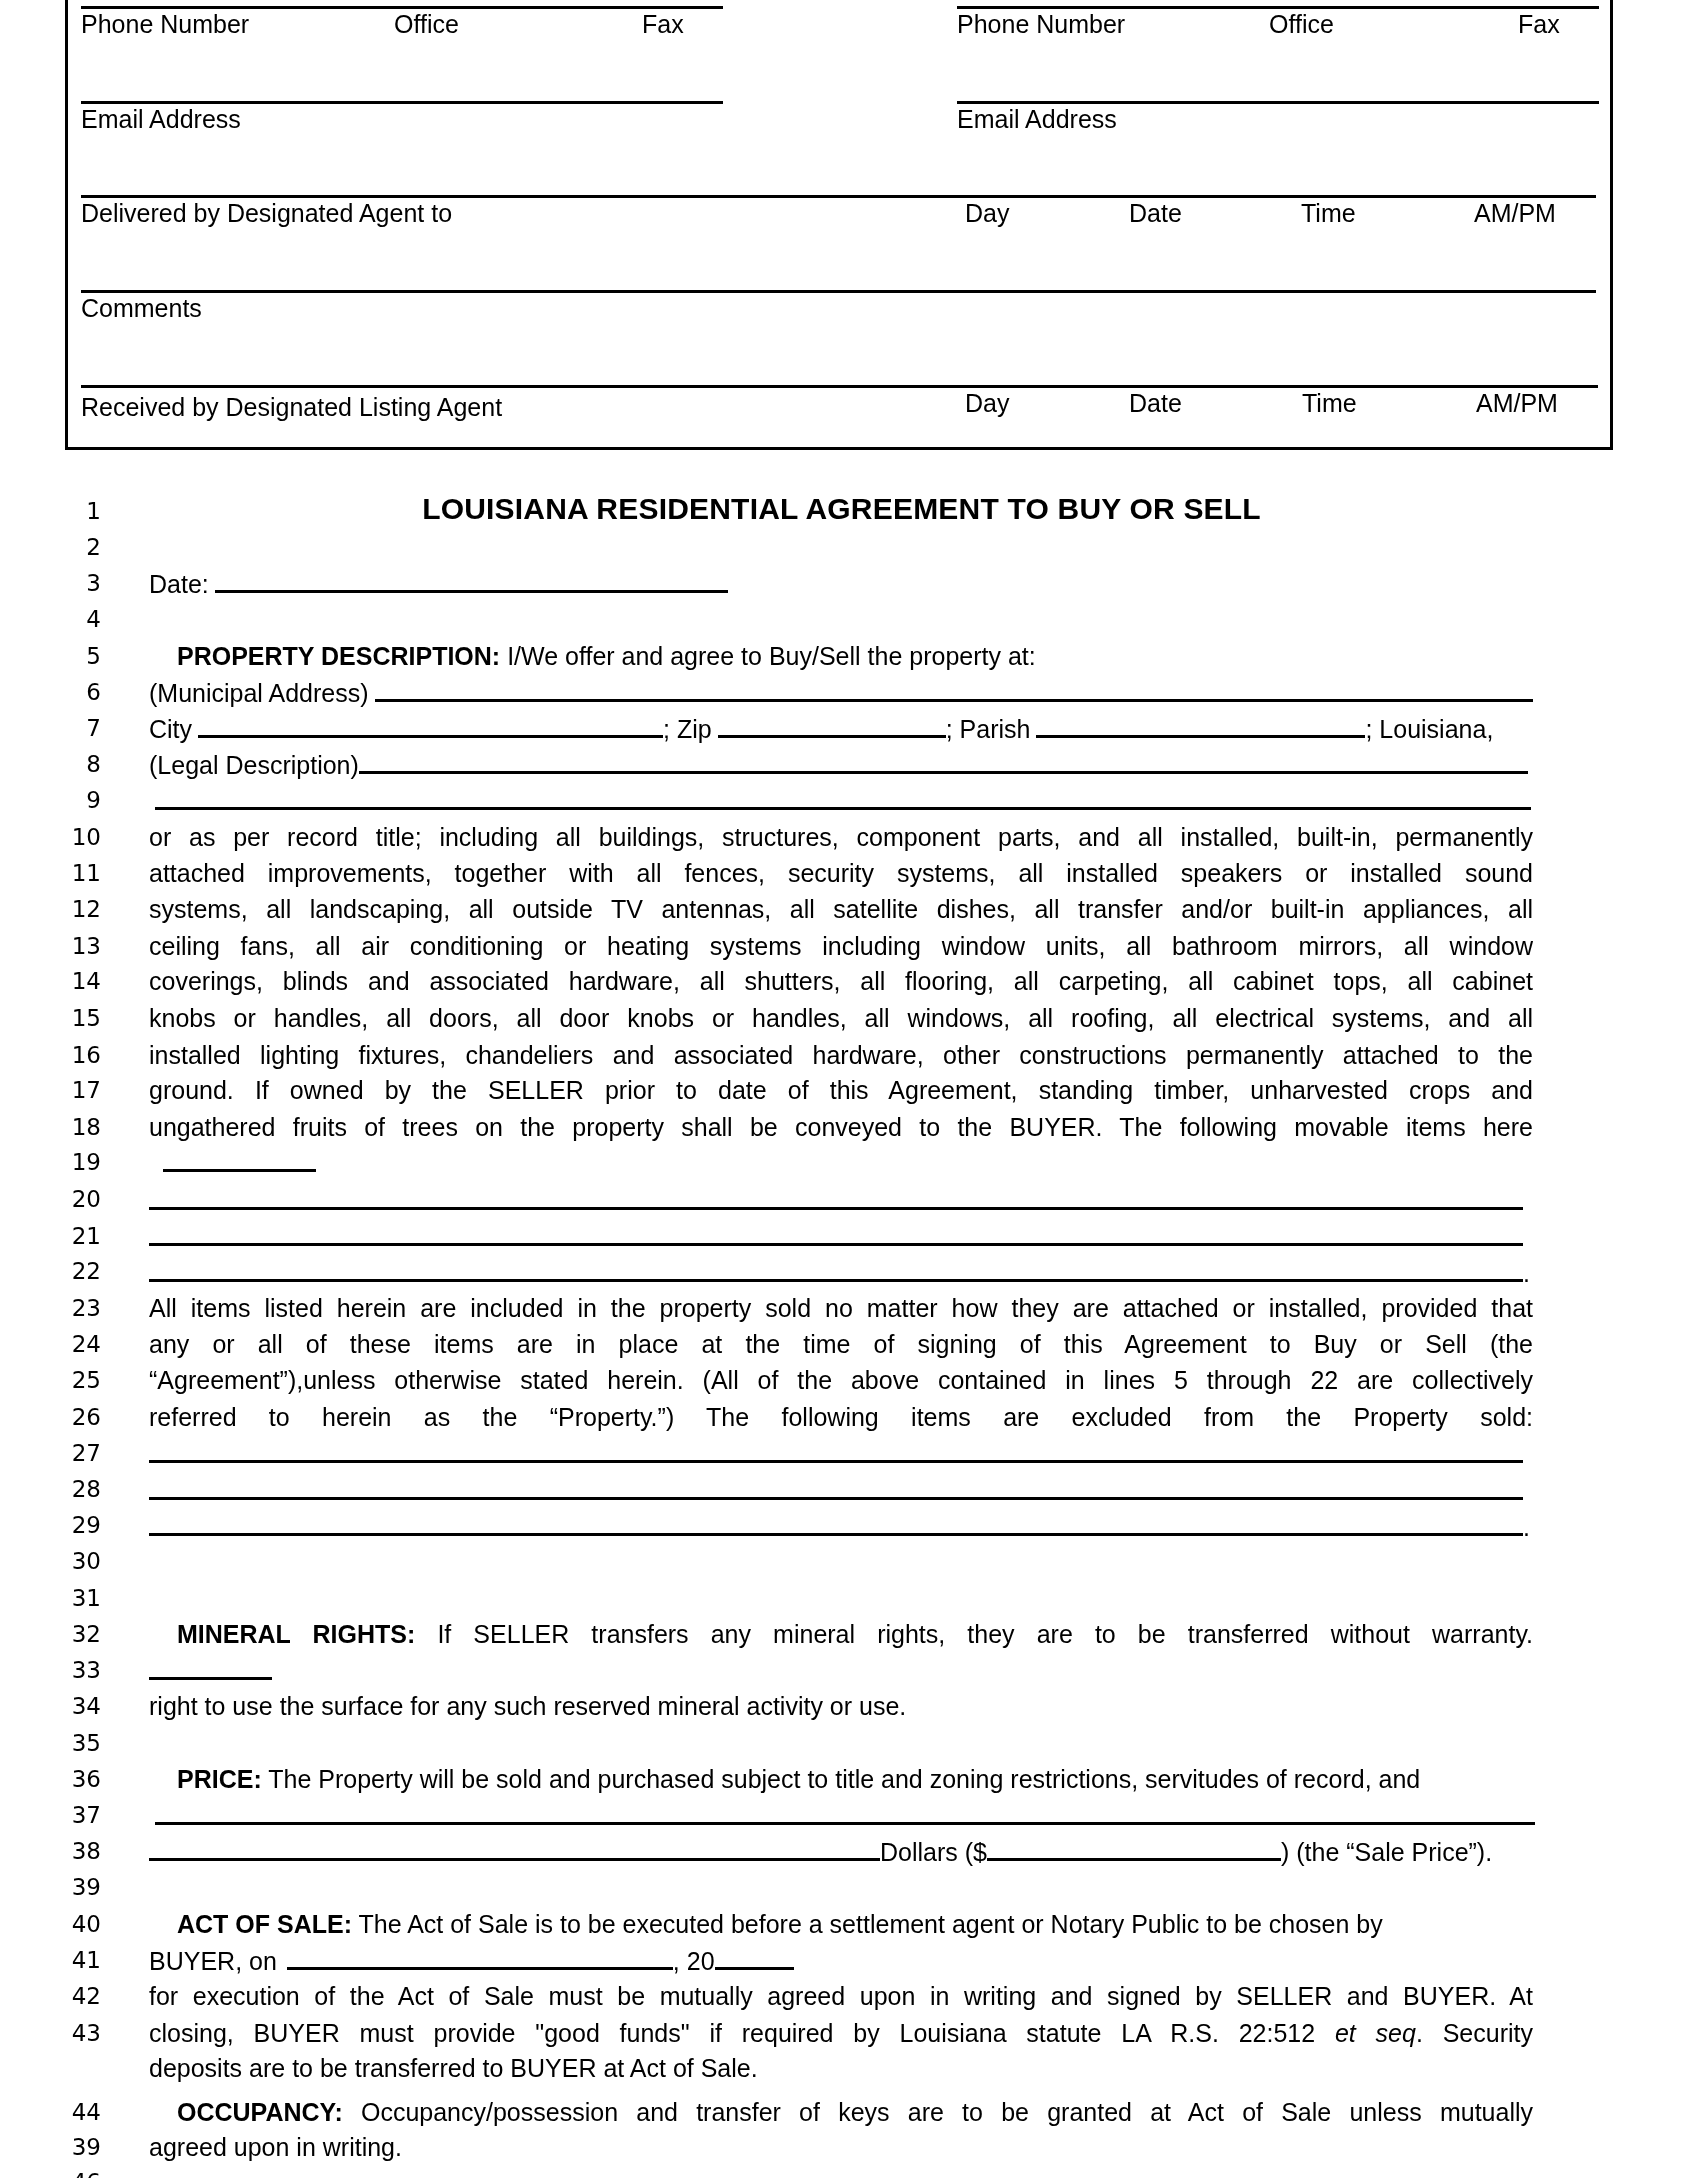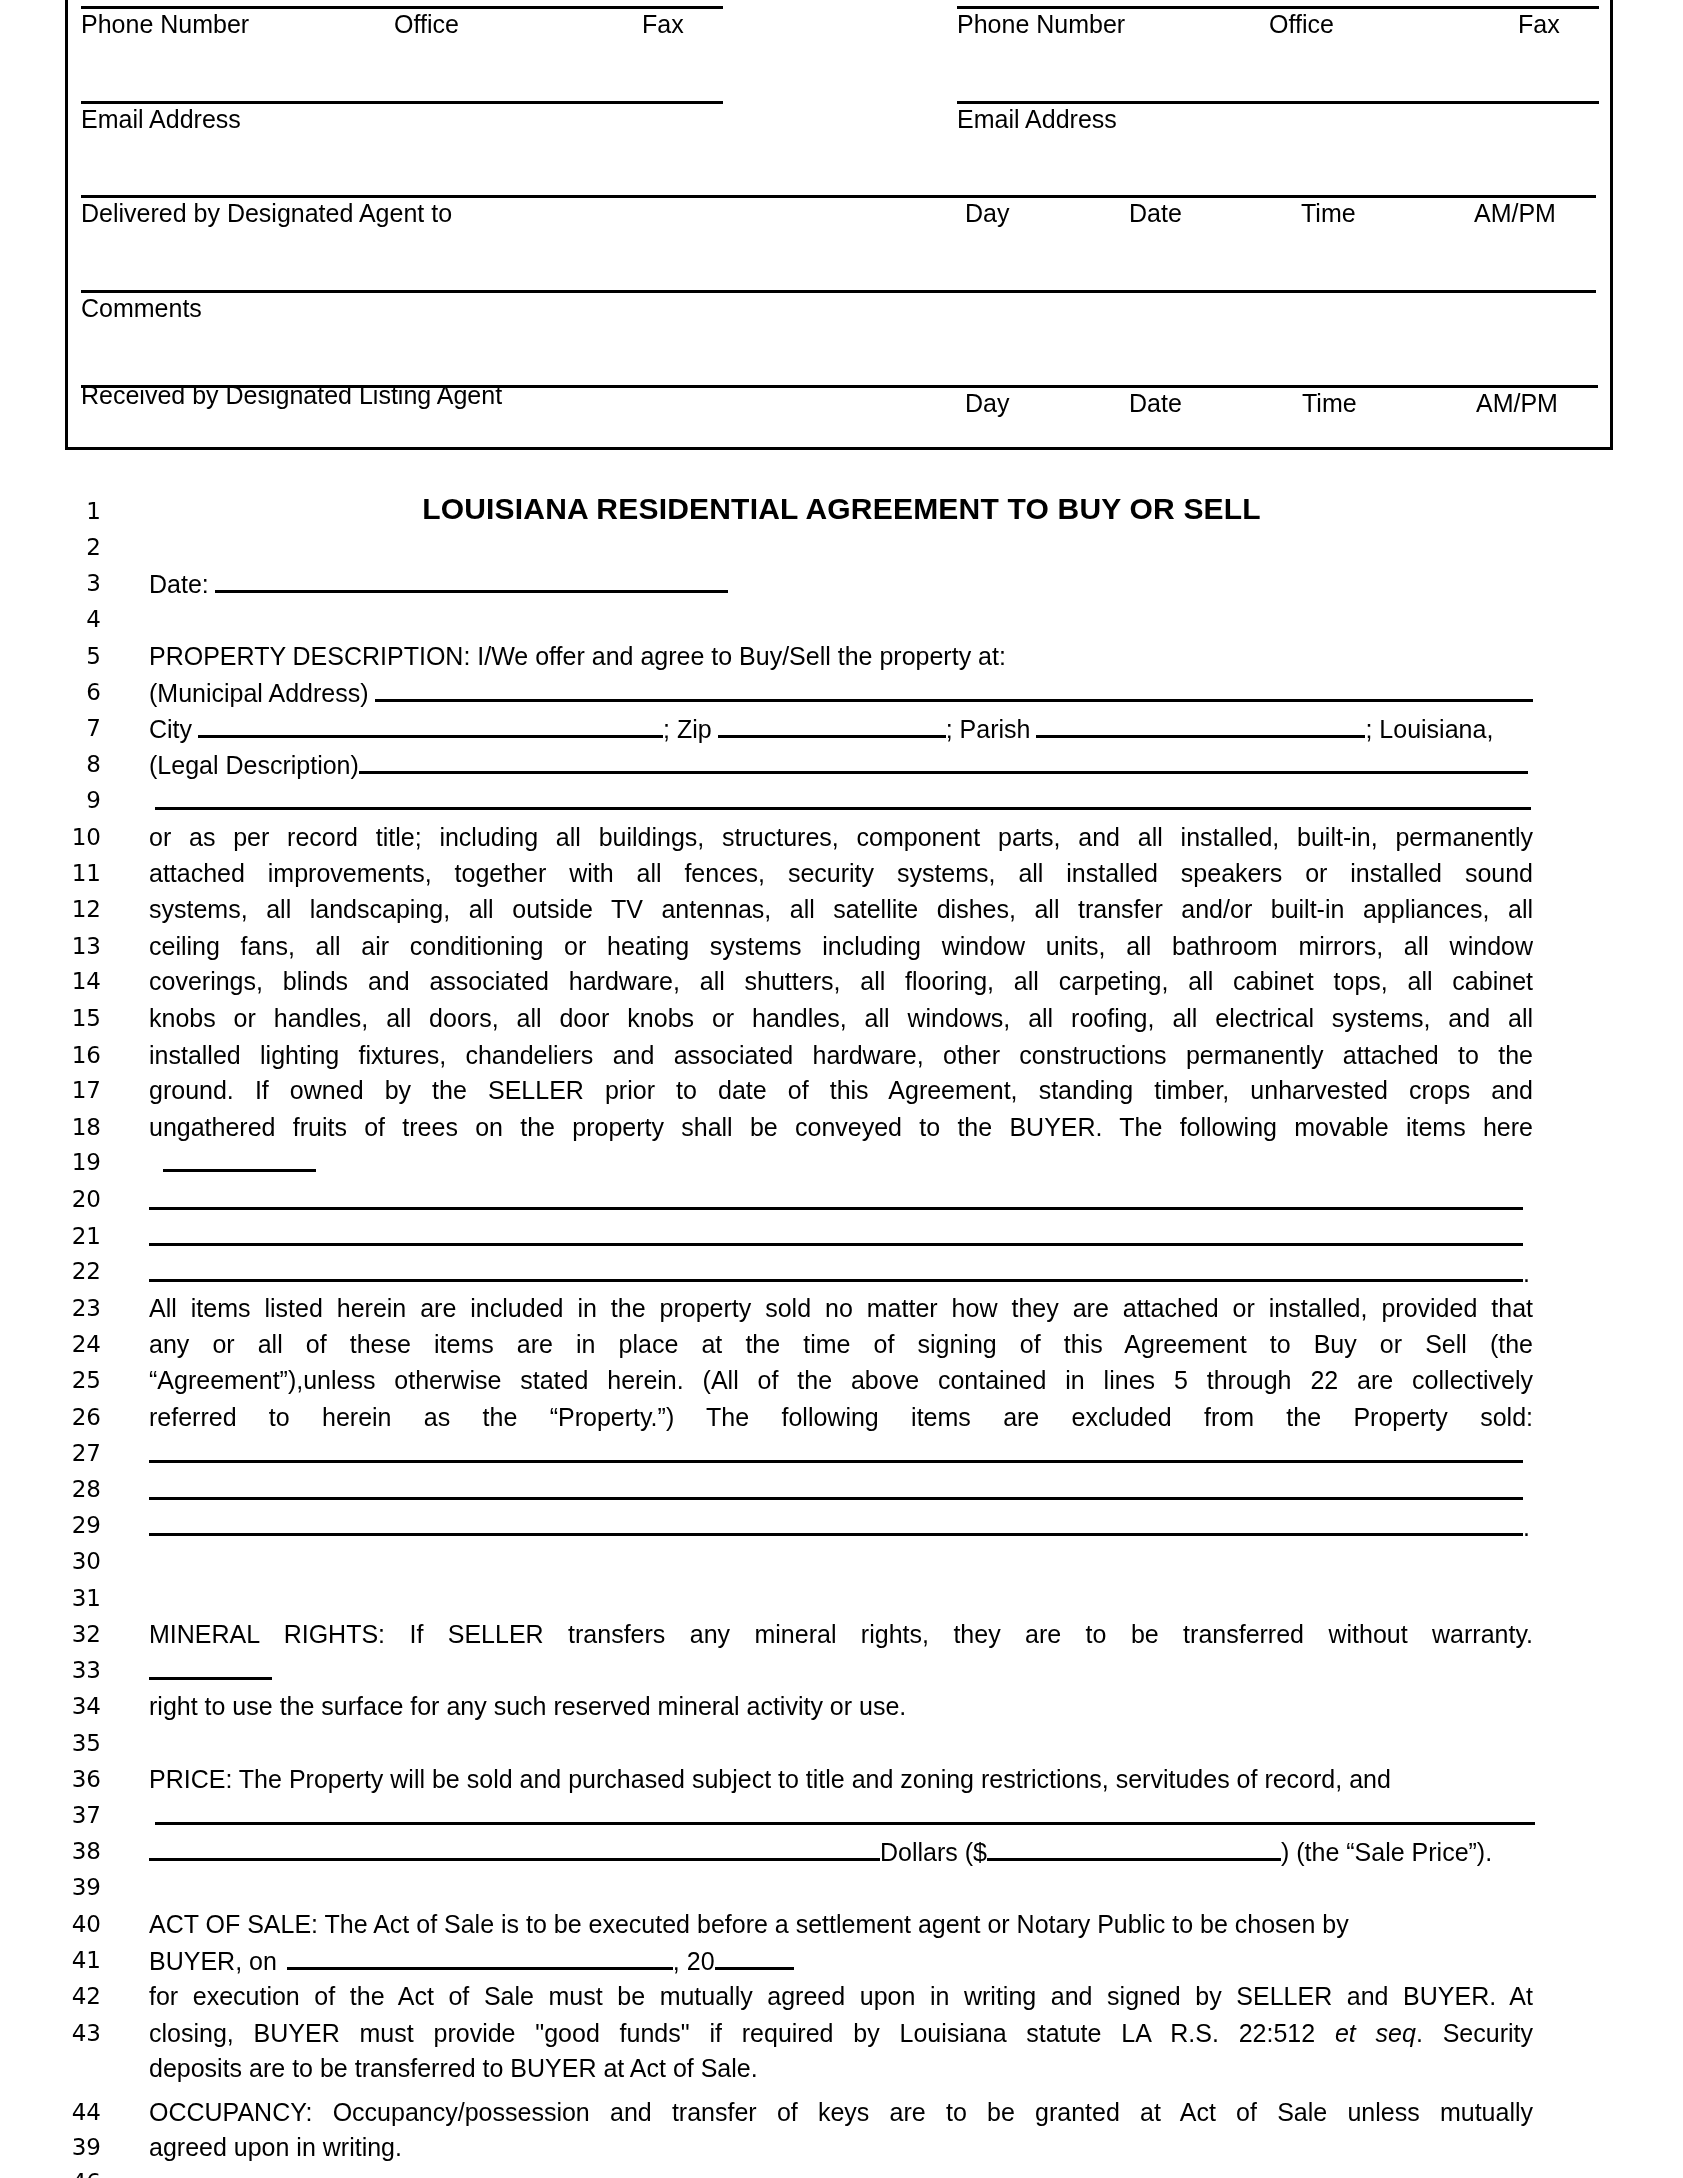--- a/index.html
+++ b/index.html
@@ -9,21 +9,21 @@
   .box { position:absolute; left:65px; top:-4px; width:1548px; height:454px;
          border:3px solid #000; box-sizing:border-box; }
   .lbl { position:absolute; font-size:25px; line-height:28px; white-space:nowrap; }
   .title { position:absolute; left:0; width:1683px; text-align:center; top:492px;
            font-weight:bold; font-size:30px; letter-spacing:0.2px; }
   .ln { position:absolute; left:59px; width:42px; text-align:right;
         font-family:"DejaVu Sans", sans-serif; font-size:23px; line-height:28px; }
   .row { position:absolute; left:149px; width:1384px; font-size:25px; line-height:30px;
          white-space:nowrap; }
   .just { text-align:justify; text-align-last:justify; white-space:normal; height:30px; overflow:hidden; }
-  .b { font-weight:normal; }
+  .b { font-weight:bold;margin-left:28px; }
   .i { font-style:italic; }
   .blank { display:inline-block; border-bottom:3px solid #000; height:22px; vertical-align:baseline; }
   .flex { display:flex; align-items:baseline; }
   .grow { flex:1; border-bottom:3px solid #000; margin-left:6px; height:22px; }
 </style>
 </head>
 <body>
 
 <div class="box"></div>
 
@@ -45,21 +45,21 @@
 <span class="lbl" style="left:81px;top:199px">Delivered by Designated Agent to</span>
 <span class="lbl" style="left:965px;top:199px">Day</span>
 <span class="lbl" style="left:1129px;top:199px">Date</span>
 <span class="lbl" style="left:1301px;top:199px">Time</span>
 <span class="lbl" style="left:1474px;top:199px">AM/PM</span>
 
 <div class="rule" style="left:81px;top:290px;width:1515px"></div>
 <span class="lbl" style="left:81px;top:294px">Comments</span>
 
 <div class="rule" style="left:81px;top:385px;width:1517px"></div>
-<span class="lbl" style="left:81px;top:381px">Received by Designated Listing Agent</span>
+<span class="lbl" style="left:81px;top:393px">Received by Designated Listing Agent</span>
 <span class="lbl" style="left:965px;top:389px">Day</span>
 <span class="lbl" style="left:1129px;top:389px">Date</span>
 <span class="lbl" style="left:1302px;top:389px">Time</span>
 <span class="lbl" style="left:1476px;top:389px">AM/PM</span>
 
 <div class="title">LOUISIANA RESIDENTIAL AGREEMENT TO BUY OR SELL</div>
 
 <div>
   <span class="ln" style="top:497px">1</span>
   <span class="ln" style="top:533px">2</span>

